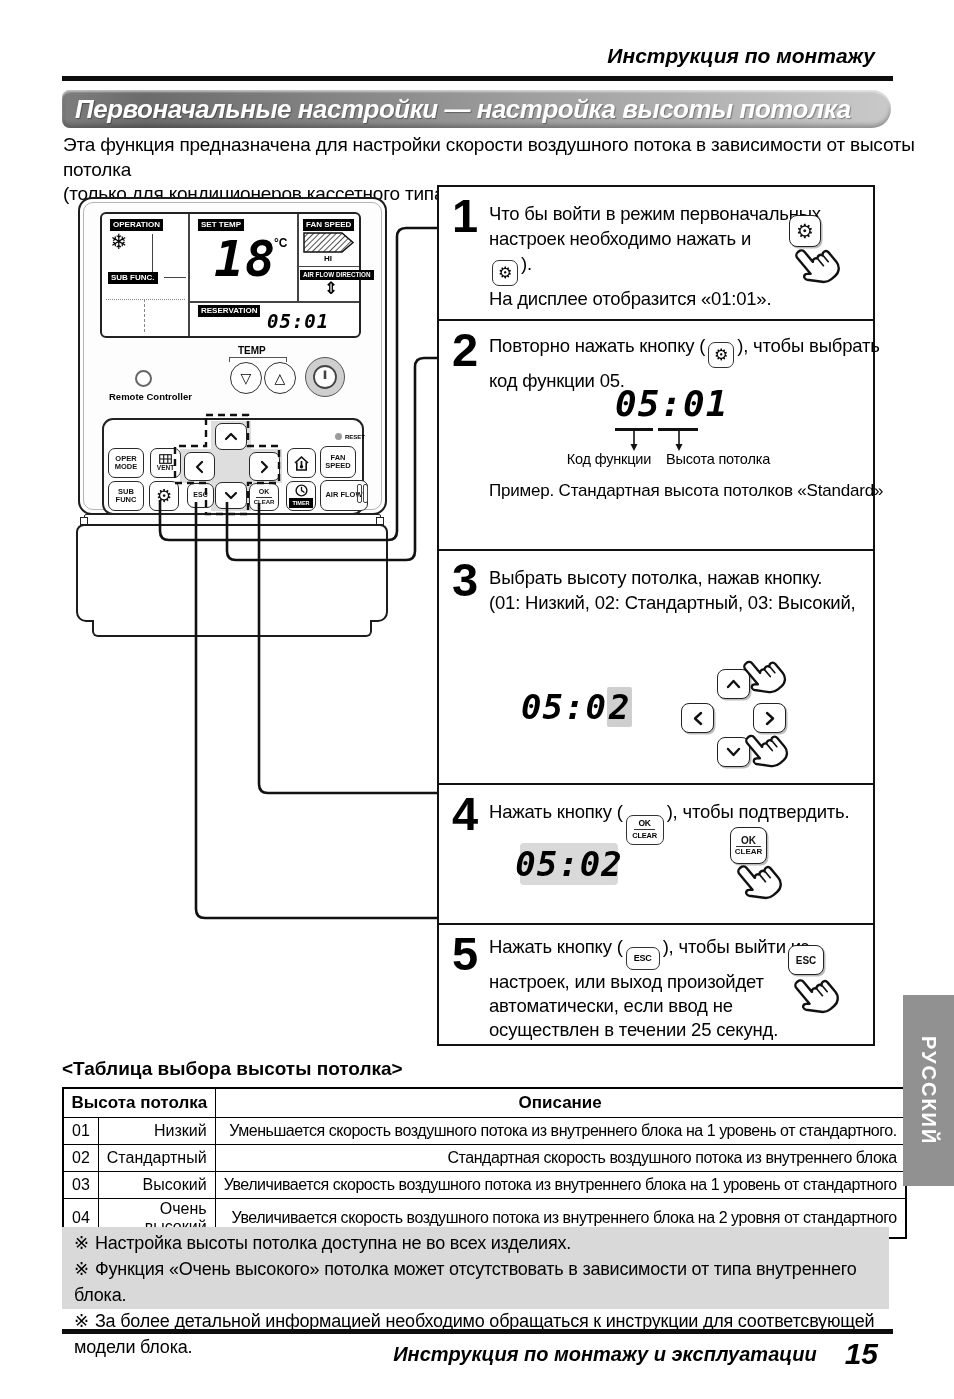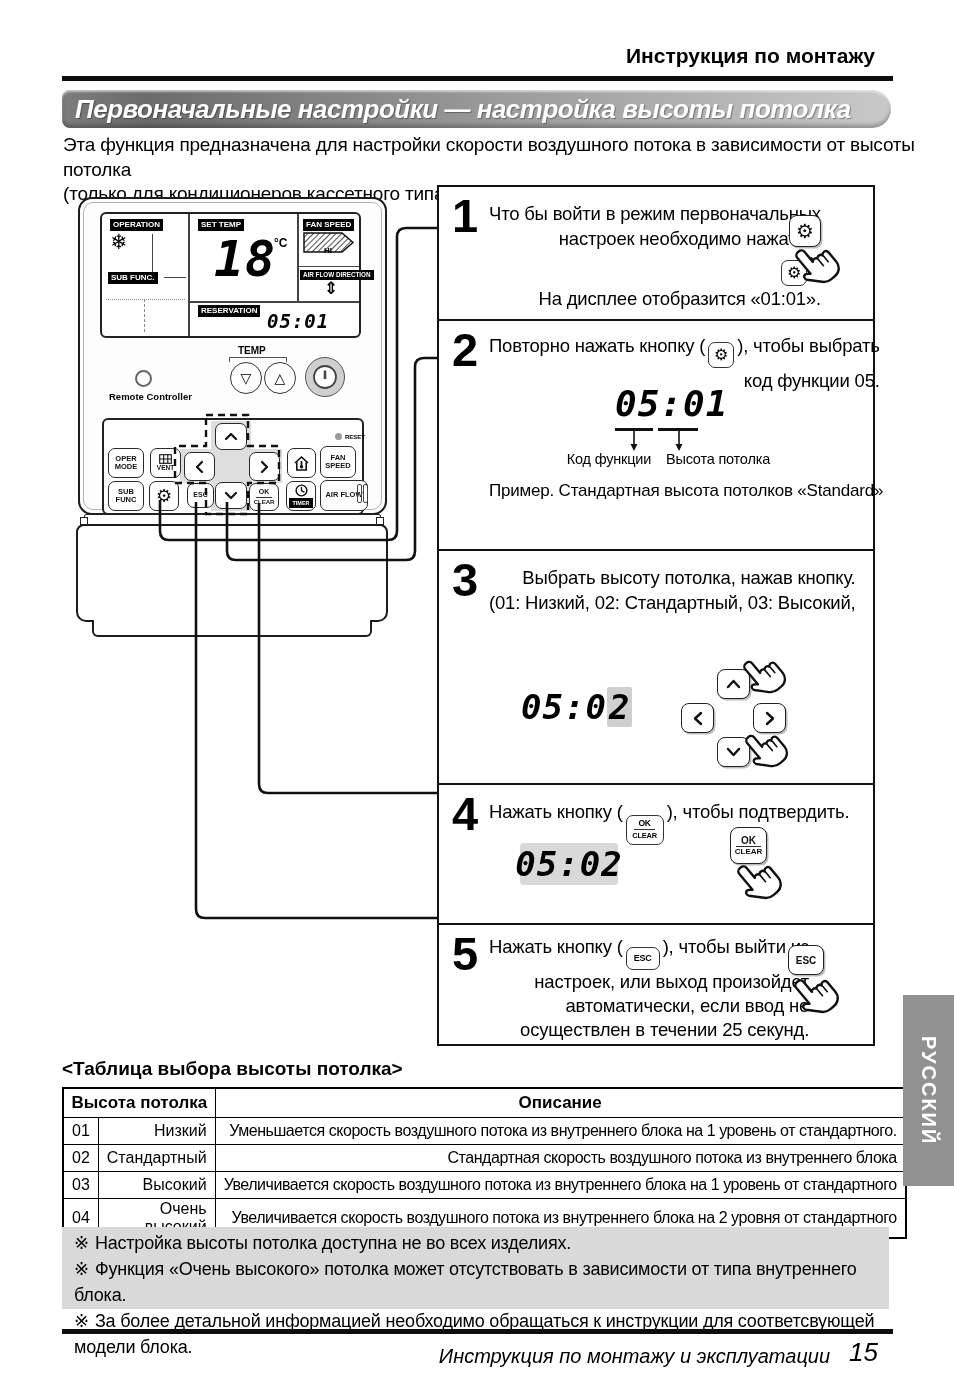--- a/index.html
+++ b/index.html
@@ -1,62 +1,62 @@
 <!DOCTYPE html>
 <html><head>
 <meta charset="utf-8">
 <style>
   html,body{margin:0;padding:0;background:#fff;}
   #page{position:relative;width:954px;height:1399px;background:#fff;overflow:hidden;
         font-family:"Liberation Sans","DejaVu Sans",sans-serif;color:#000;}
   .abs{position:absolute;}
   .sym{font-family:"DejaVu Sans",sans-serif;}
   
-  .doc-header{position:absolute;right:79px;top:44px;font-weight:700;font-size:21px;text-align:right;}
+  .doc-header{position:absolute;right:79px;top:44px;font-style:italic;font-weight:700;font-size:21px;text-align:right;}
   .rule{position:absolute;left:62px;width:831px;height:5px;background:#0d0d0d;}
   .banner{position:absolute;left:62px;top:90px;width:829px;height:38px;border-radius:8px 19px 19px 8px;
           background:linear-gradient(90deg,#7d7d7d 0%,#6b6b6b 10%,#9d9d9d 55%,#c9c9c9 100%);
           box-shadow:inset 0 2px 2px rgba(255,255,255,.55), inset 0 -3px 4px rgba(0,0,0,.28);
           display:flex;align-items:center;}
   .banner span{font-style:italic;font-weight:700;font-size:26px;color:#fff;padding-left:13px;letter-spacing:-0.5px;
                text-shadow:1px 1px 1px rgba(0,0,0,.35);white-space:nowrap;}
   .intro{position:absolute;left:63px;top:133px;font-size:19px;line-height:24.5px;letter-spacing:-0.2px;}
-  .footer{position:absolute;right:76px;top:1337px;font-style:italic;font-weight:400;font-size:20px;display:flex;align-items:flex-end;gap:11px;}
-  .footer .pno{font-size:26px;margin-left:8px;letter-spacing:0;}
+  .footer{position:absolute;right:76px;top:1337px;font-style:italic;font-weight:700;font-size:20px;display:flex;align-items:center;}
+  .footer .pno{font-size:30px;margin-left:28px;letter-spacing:0;}
   .lang-tab{position:absolute;left:903px;top:995px;width:51px;height:191px;background:#919191;color:#fff;
             writing-mode:vertical-rl;display:flex;align-items:center;justify-content:center;
             font-weight:700;font-size:20px;letter-spacing:2px;}
   
   .remote{position:absolute;left:78px;top:197px;width:309px;height:318px;border:2.6px solid #1c1c1c;border-radius:14px;background:#fdfdfd;box-sizing:border-box;}
   .remote-inner{position:absolute;inset:3px;border:1px solid #b5b5b5;border-radius:10px;}
   .lcd{position:absolute;left:20px;top:13px;width:257px;height:122px;border:2px solid #222;border-radius:6px;background:#fff;}
   .lbadge{position:absolute;background:#000;color:#fff;font-size:8px;font-weight:700;line-height:1;padding:2px 3px;white-space:nowrap;}
   .sseg{font-family:"DejaVu Sans Mono",monospace;font-weight:700;font-style:italic;letter-spacing:1px;}
   .vline{position:absolute;background:#444;}
   .hline{position:absolute;background:#444;}
   .dot-h{position:absolute;border-top:1.6px dotted #888;}
   .dot-v{position:absolute;border-left:1.6px dashed #888;}
   .circ-btn{position:absolute;border:1.8px solid #333;border-radius:50%;background:#fff;display:flex;align-items:center;justify-content:center;}
-  .panel{position:absolute;left:22px;top:219px;width:262px;height:97px;border:2px solid #222;border-radius:6px;background:#fff;box-sizing:border-box;}
+  .panel{position:absolute;left:22px;top:219px;width:262px;height:97px;border:2px solid #222;border-radius:11px;background:#fff;box-sizing:border-box;}
   .panel-shade{position:absolute;background:#dedede;}
   .rbtn{position:absolute;background:#fff;border:1.5px solid #2a2a2a;border-radius:7px;box-sizing:border-box;
         display:flex;flex-direction:column;align-items:center;justify-content:center;text-align:center;
         font-weight:700;font-size:7.5px;line-height:8.5px;color:#111;}
   .plate{position:absolute;left:76px;top:524px;width:312px;height:98px;border:2.6px solid #1c1c1c;border-radius:8px 8px 10px 10px;box-sizing:border-box;background:transparent;}
   .plate-step{position:absolute;left:92px;top:620px;width:280px;height:17px;background:#fff;border:2.6px solid #1c1c1c;border-top:none;border-radius:0 0 6px 6px;box-sizing:border-box;}
   .batbar{position:absolute;left:84px;top:514px;width:297px;height:11px;border:1.6px solid #222;border-radius:2px;background:#fff;box-sizing:border-box;}
   .battab{position:absolute;width:8px;height:8px;border:1.4px solid #222;background:#fff;box-sizing:border-box;}
   
   .connect-svg{position:absolute;left:0;top:0;pointer-events:none;}
   
   .steps{position:absolute;left:437px;top:185px;width:438px;}
   .stepbox{position:relative;width:438px;border:2.6px solid #111;background:#fff;box-sizing:border-box;}
   .stepbox + .stepbox{margin-top:-2.6px;}
   .stepnum{position:absolute;left:13px;top:5px;font-size:47px;font-weight:700;line-height:1;letter-spacing:-3px;}
-  .steptext{position:absolute;left:50px;font-size:18.5px;line-height:25px;letter-spacing:-0.2px;white-space:nowrap;text-align:right;}
+  .steptext{position:absolute;left:50px;font-size:18.5px;line-height:25px;letter-spacing:-0.2px;white-space:nowrap;}
   .chip{display:inline-flex;align-items:center;justify-content:center;border:1.6px solid #333;border-radius:7px;
         height:26px;width:26px;vertical-align:-8px;margin:0 3px;background:#fff;box-sizing:border-box;}
   .chip .g{font-size:16px;line-height:1;}
   .chip-ok{width:38px;height:30px;flex-direction:column;font-weight:700;}
   .chip-ok .t{font-size:8.5px;line-height:11px;border-bottom:1.3px solid #333;padding:0 4px;}
   .chip-ok .b{font-size:7.5px;line-height:11px;}
   .chip-esc{width:34px;height:23px;font-size:9px;font-weight:700;}
   .bigbtn{position:absolute;background:#fff;border:1.8px solid #222;border-radius:8px;box-sizing:border-box;
           display:flex;flex-direction:column;align-items:center;justify-content:center;font-weight:700;color:#111;
           box-shadow:1.5px 1.5px 0 #bbb;}
@@ -127,21 +127,21 @@
       <div class="abs" style="left:172px;top:22px;font-size:12px;font-weight:700">°C</div>
       <div class="hline" style="left:86px;top:87px;width:171px;height:1.6px"></div>
       <div class="lbadge" style="left:96px;top:91px">RESERVATION</div>
       <div class="abs sseg" style="left:165px;top:96px;font-size:19px">05:01</div>
 
       <div class="vline" style="left:195px;top:0;width:1.6px;height:87px"></div>
       <div class="lbadge" style="left:201px;top:5px">FAN SPEED</div>
       <svg class="abs" style="left:201px;top:18px" width="52" height="21" viewBox="0 0 52 21">
         <polygon points="1,1 39,1 50,10.5 39,20 1,20" fill="url(#hatch)" stroke="#111" stroke-width="1.5"></polygon>
       </svg>
-      <div class="abs" style="left:222px;top:32px;font-size:8px;font-weight:700">HI</div>
+      <div class="abs" style="left:222px;top:40px;font-size:8px;font-weight:700">HI</div>
       <div class="hline" style="left:195px;top:52px;width:62px;height:1.4px"></div>
       <div class="lbadge" style="left:198px;top:56px;font-size:6.3px">AIR FLOW DIRECTION</div>
       <div class="abs sym" style="left:222px;top:64px;font-size:17px;font-weight:700">⇕</div>
     </div>
 
     <div class="abs" style="left:158px;top:146px;font-size:10px;font-weight:700">TEMP</div>
     <div class="abs" style="left:149px;top:158px;width:56px;height:4px;border:1px solid #555;border-bottom:none"></div>
     <div class="circ-btn" style="left:150px;top:163px;width:30px;height:30px">
       <span class="sym" style="font-size:14px">▽</span>
     </div>

